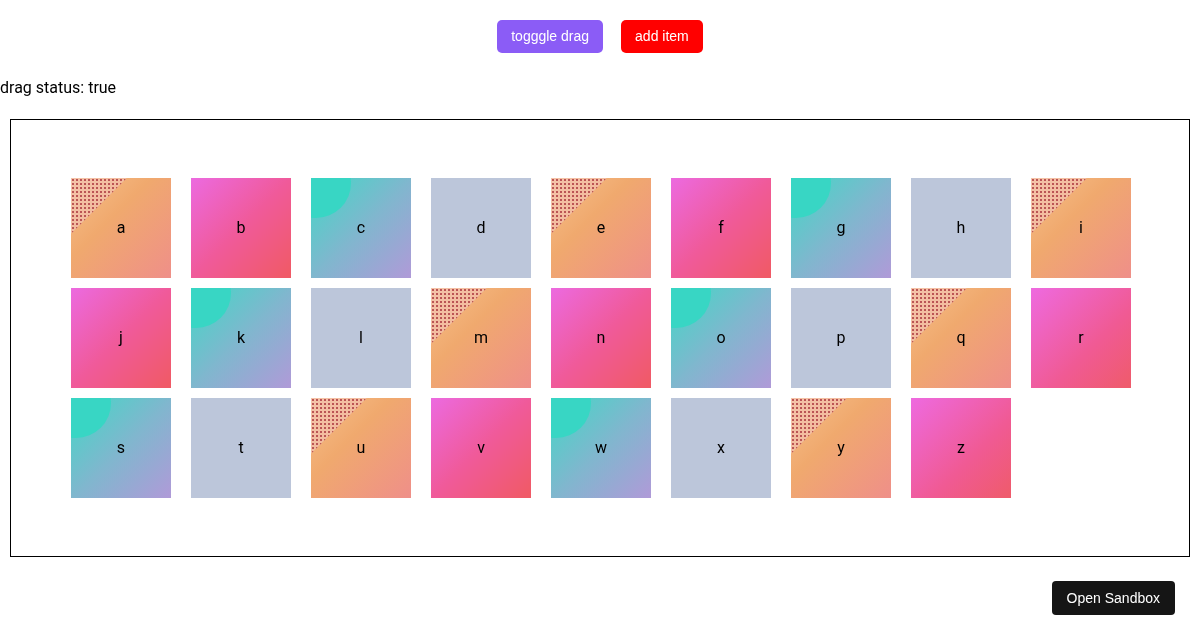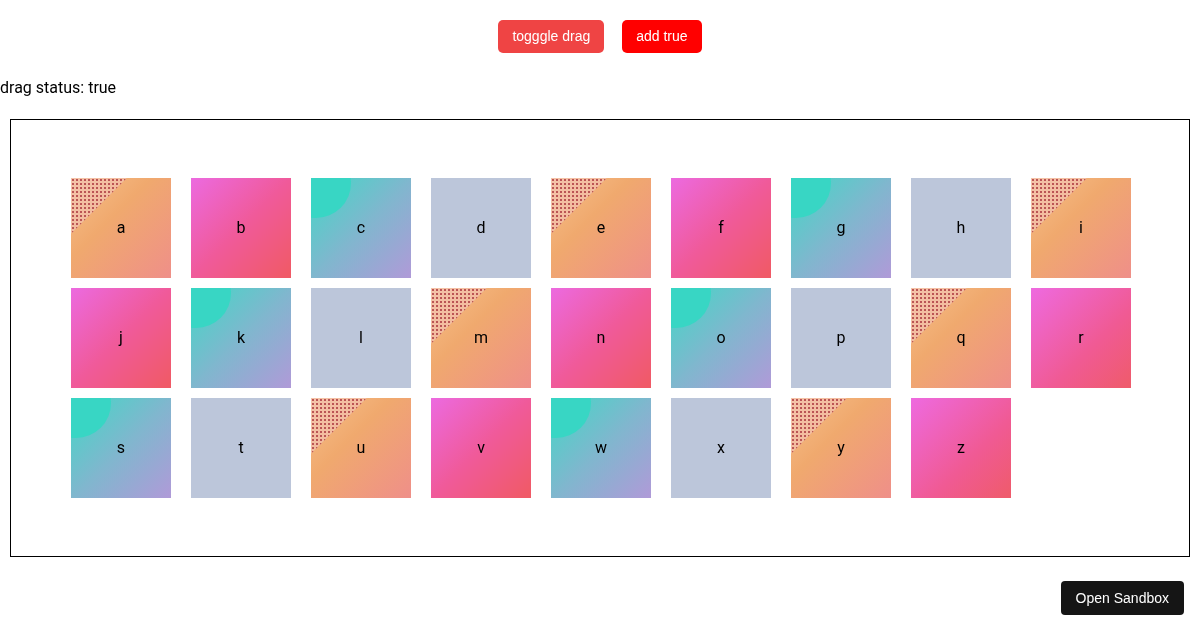--- a/index.html
+++ b/index.html
@@ -18,21 +18,21 @@
     }
     .btn {
       border: none;
       color: #fff;
       font-size: 14px;
       padding: 8px 14px;
       border-radius: 5px;
       cursor: pointer;
       line-height: 1.2;
     }
-    .btn-blue { background: #ef4444; }
+    .btn-blue { background: #8b5cf6; }
     .btn-red { background: #dc3545; background: #ff0000; }
     .status {
       margin-top: 25px;
       font-size: 16px;
       color: #000;
     }
     .board {
       margin: 22px 10px 0 10px;
       border: 1px solid #000;
       padding: 58px 60px 58px 60px;
@@ -93,37 +93,37 @@
       left: -30px;
       width: 70px;
       height: 70px;
       border-radius: 50%;
       background: #38d6c4;
       z-index: 1;
     }
     
     .sandbox-btn {
       position: absolute;
-      right: 16px;
+      right: 25px;
       bottom: 15px;
       background: #151515;
       color: #fff;
       border: none;
       padding: 9px 15px;
       border-radius: 4px;
       font-size: 14px;
       cursor: pointer;
     }
   </style>
 </head>
 <body>
 
 <div class="controls">
   <button class="btn btn-blue">togggle drag</button>
-  <button class="btn btn-red">add true</button>
+  <button class="btn btn-red">add item</button>
 </div>
 
 <div class="status">
   <span>drag status: </span><span>true</span>
 </div>
 
 <div class="board">
   <div class="grid" id="grid">
       <div class="tile variant-orange dotted">
         <span class="label">a</span>

